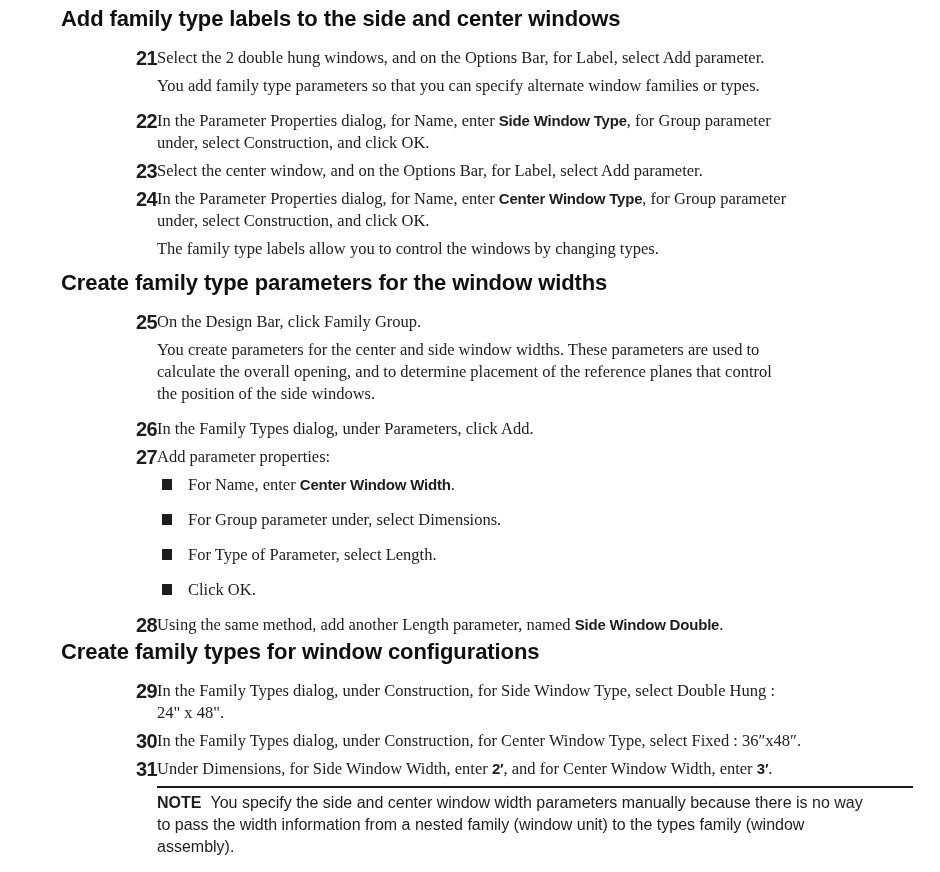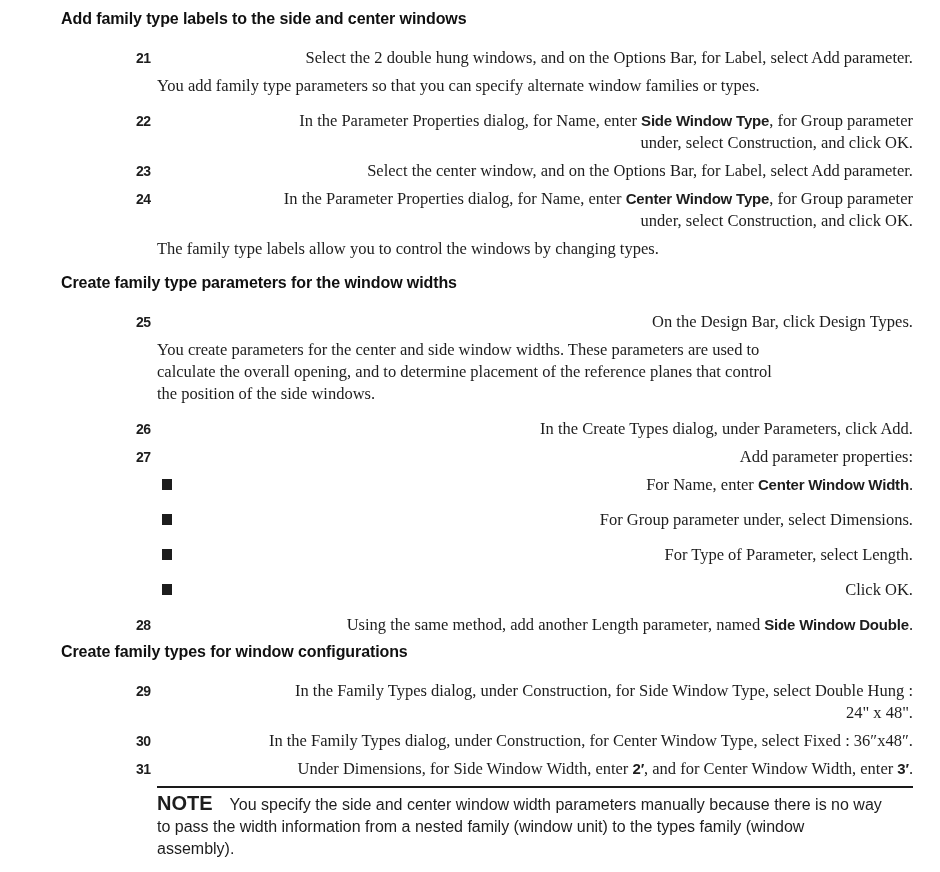--- a/index.html
+++ b/index.html
@@ -11,50 +11,50 @@
   *{ box-sizing:border-box; }
   html,body{ margin:0; padding:0; }
   body{
     width:940px; height:872px; overflow:hidden;
     background:var(--bg); color:var(--text);
     font-family:"Liberation Serif","DejaVu Serif",serif;
   }
   .doc{ padding-top:9px; }
   .h{
     font-family:"Liberation Sans","DejaVu Sans",sans-serif;
-    font-weight:bold; font-size:16px; line-height:20px;
+    font-weight:bold; font-size:22px; line-height:20px;
     color:var(--heading); letter-spacing:-0.1px;
     margin:4px 27px 18px 61px;
   }
   .doc-section:first-child .h{ margin-top:0; }
   .step{ display:flex; margin:0 27px 6px 136px; }
   .num{
     font-family:"Liberation Sans","DejaVu Sans",sans-serif;
-    font-weight:bold; font-size:14px; line-height:22px;
+    font-weight:bold; font-size:20px; line-height:22px;
     flex:0 0 21px; width:21px; letter-spacing:-0.5px;
   }
-  .txt{ flex:1; min-width:0;text-align:right; }
+  .txt{ flex:1; min-width:0; }
   .line{ font-size:16.5px; line-height:22px; white-space:nowrap; }
   .seg{ }
   .seg.b{
     font-family:"Liberation Sans","DejaVu Sans",sans-serif;
     font-weight:bold; font-size:15px; letter-spacing:-0.2px;
   }
   .para{ margin:0 27px 13px 157px; }
   .bullet{ display:flex; margin:0 27px 13px 162px; }
   .sq{
     flex:0 0 10px; width:10px; height:11px;
     background:var(--text); margin:5px 16px 0 0;
   }
   .note{
     margin:6px 27px 0 157px;
     font-family:"Liberation Sans","DejaVu Sans",sans-serif;
   }
   .note .line{ font-size:16px; line-height:22px; }
-  .note .seg.b{ font-size:20px; margin-right:17px; letter-spacing:0; }
+  .note .seg.b{ font-size:16px; margin-right:9px; letter-spacing:0; }
   .rule{ height:2px; background:var(--rule); margin-bottom:4px; }
 </style>
 </head>
 <body>
 
 <main class="doc">
     <section class="doc-section">
       <div class="h">Add family type labels to the side and center windows</div>
       <div class="step">
         <span class="num">21</span>
@@ -87,32 +87,32 @@
       </div>
       <div class="para">
         <div class="line"><span class="seg">The family type labels allow you to control the windows by changing types.</span></div>
       </div>
     </section>
     <section class="doc-section">
       <div class="h">Create family type parameters for the window widths</div>
       <div class="step">
         <span class="num">25</span>
         <div class="txt">
-          <div class="line"><span class="seg">On the Design Bar, click Design Types.</span></div>
+          <div class="line"><span class="seg">On the Design Bar, click Family Group.</span></div>
         </div>
       </div>
       <div class="para">
         <div class="line"><span class="seg">You create parameters for the center and side window widths. These parameters are used to</span></div>
         <div class="line"><span class="seg">calculate the overall opening, and to determine placement of the reference planes that control</span></div>
         <div class="line"><span class="seg">the position of the side windows.</span></div>
       </div>
       <div class="step">
         <span class="num">26</span>
         <div class="txt">
-          <div class="line"><span class="seg">In the Create Types dialog, under Parameters, click Add.</span></div>
+          <div class="line"><span class="seg">In the Family Types dialog, under Parameters, click Add.</span></div>
         </div>
       </div>
       <div class="step">
         <span class="num">27</span>
         <div class="txt">
           <div class="line"><span class="seg">Add parameter properties:</span></div>
         </div>
       </div>
       <div class="bullet">
         <span class="sq"></span>

